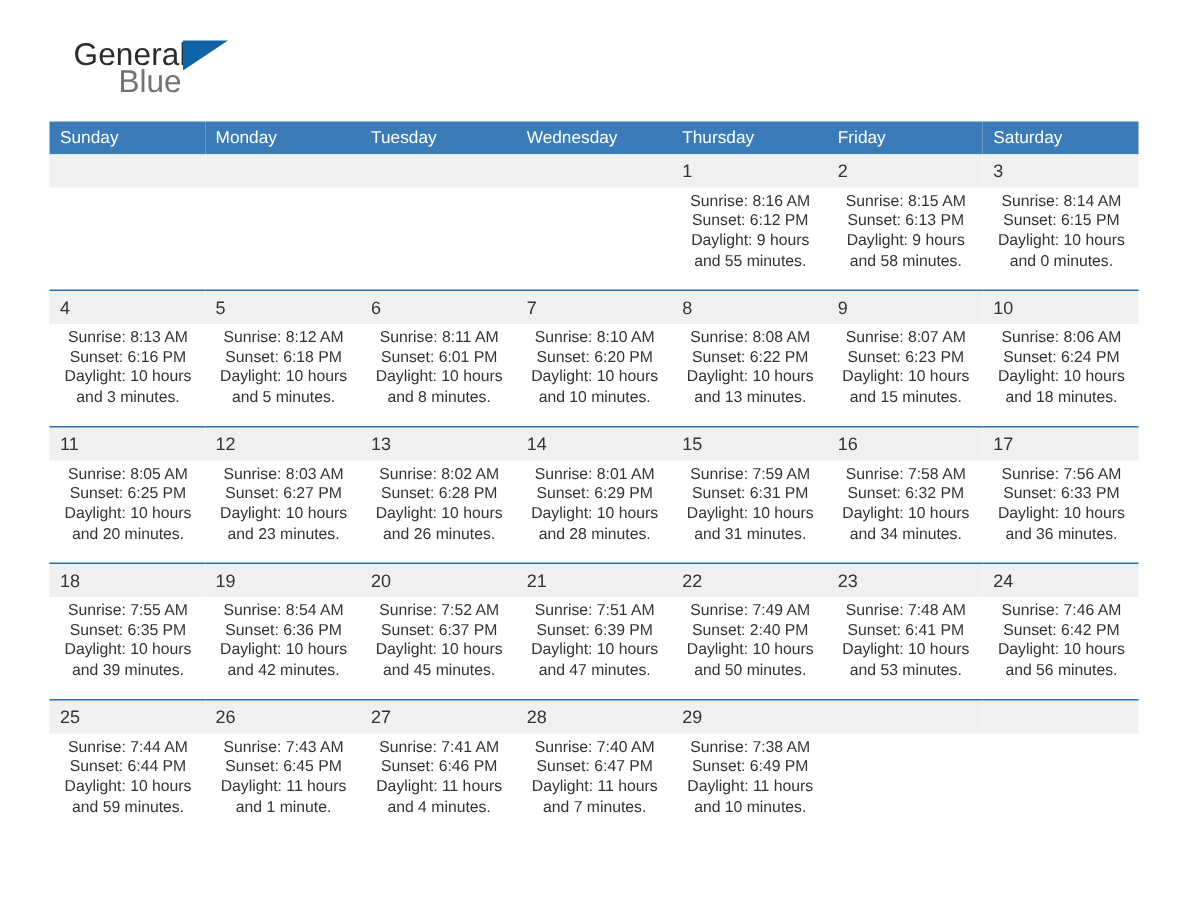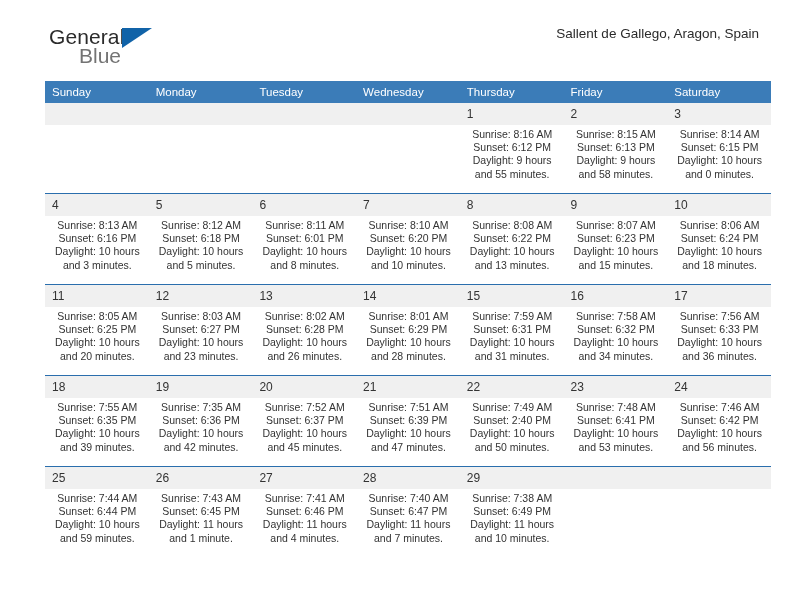--- a/index.html
+++ b/index.html
@@ -76,21 +76,20 @@
     line-height: 18px;
     margin: 7px 0 0 0;
   }
 
   
   .calendar {
     width: 726px;
     border-collapse: collapse;
     table-layout: fixed;
     margin-top: 9px;
-    margin-left: 12px;
   }
   .calendar th {
     background: #3b7cb8;
     color: #ffffff;
     font-size: 11.5px;
     font-weight: normal;
     text-align: left;
     padding: 5px 0 5px 7px;
     height: 19px;
     box-sizing: border-box;
@@ -134,21 +133,20 @@
 <div class="page">
 
   <div class="header">
 
     <div class="brand">
       <span class="brand-general"><span>General</span><span class="brand-mark"></span></span>
       <span class="brand-blue">Blue</span>
     </div>
 
     <div class="title-block">
-      <div class="cal-subtitle">Sallent de Gallego, Aragon, Spain</div>
     </div>
 
   </div>
 
   <table class="calendar">
     <thead>
       <tr id="weekday-row">
           <th>Sunday</th>
           <th>Monday</th>
           <th>Tuesday</th>
@@ -336,21 +334,21 @@
             <div class="details">
               <div>Sunrise: 7:55 AM</div>
               <div>Sunset: 6:35 PM</div>
               <div>Daylight: 10 hours</div>
               <div>and 39 minutes.</div>
             </div>
           </td>
           <td>
             <div class="daynum">19</div>
             <div class="details">
-              <div>Sunrise: 7:35 AM</div>
+              <div>Sunrise: 8:54 AM</div>
               <div>Sunset: 6:36 PM</div>
               <div>Daylight: 10 hours</div>
               <div>and 42 minutes.</div>
             </div>
           </td>
           <td>
             <div class="daynum">20</div>
             <div class="details">
               <div>Sunrise: 7:52 AM</div>
               <div>Sunset: 6:37 PM</div>

